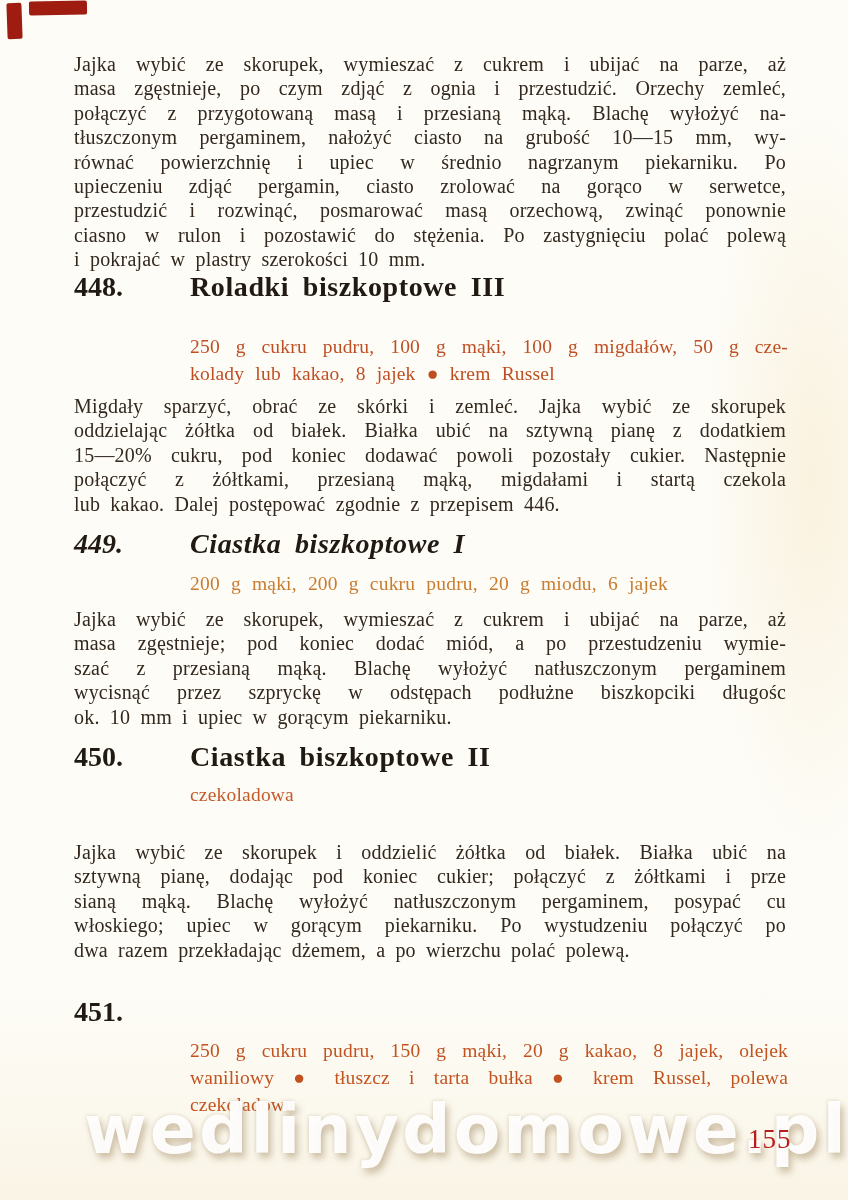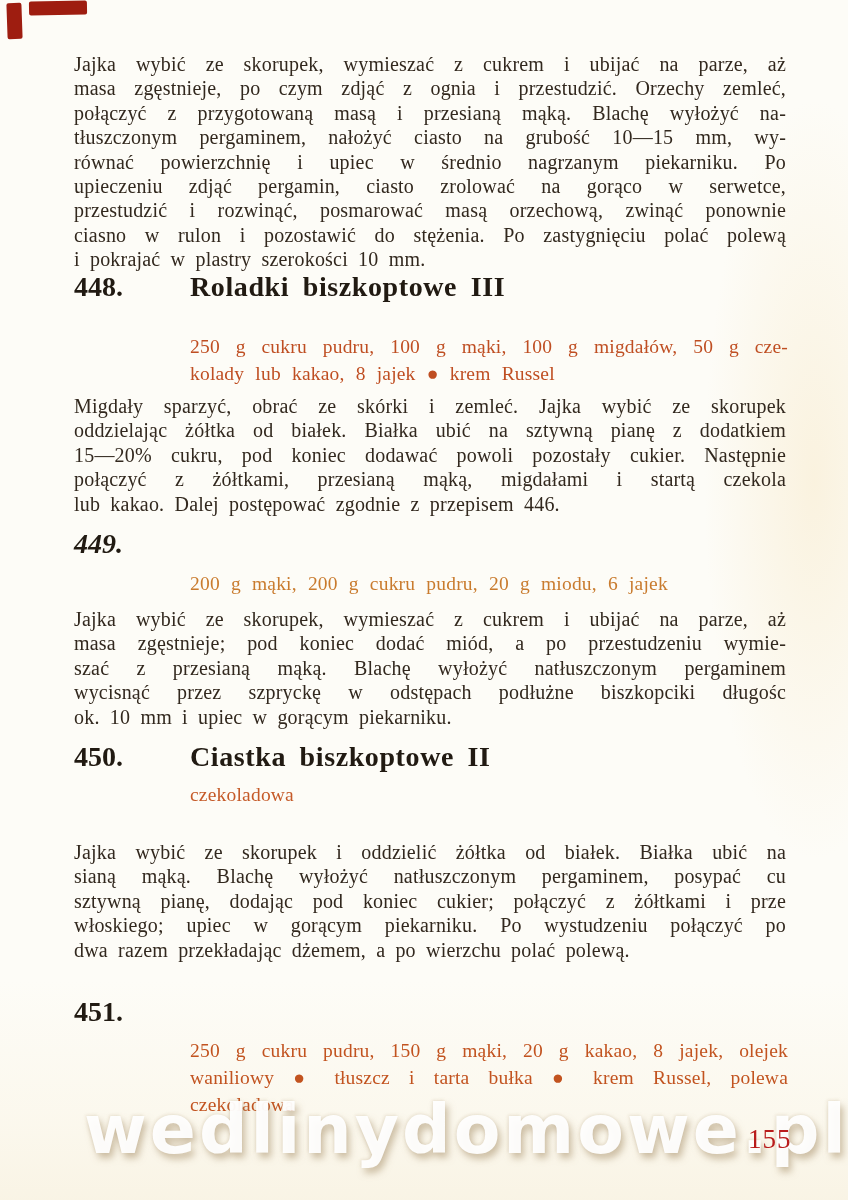--- a/index.html
+++ b/index.html
@@ -96,20 +96,21 @@
   <div id="para-448" class="block para">
       <div class="tline">Migdały sparzyć, obrać ze skórki i zemleć. Jajka wybić ze skorupek</div>
       <div class="tline">oddzielając żółtka od białek. Białka ubić na sztywną pianę z dodatkiem</div>
       <div class="tline">15—20% cukru, pod koniec dodawać powoli pozostały cukier. Następnie</div>
       <div class="tline">połączyć z żółtkami, przesianą mąką, migdałami i startą czekola</div>
       <div class="tline">lub kakao. Dalej postępować zgodnie z przepisem 446.</div>
     </div>
 
   <div id="h-449" class="block heading">
     <span class="hnum">449.</span>
+    <span class="htitle">Ciastka biszkoptowe I</span>
   </div>
   <div id="ing-449" class="block ing" style="color: rgb(201, 123, 46);">
       <div class="tline">200 g mąki, 200 g cukru pudru, 20 g miodu, 6 jajek</div>
     </div>
   <div id="para-449" class="block para">
       <div class="tline">Jajka wybić ze skorupek, wymieszać z cukrem i ubijać na parze, aż</div>
       <div class="tline">masa zgęstnieje; pod koniec dodać miód, a po przestudzeniu wymie-</div>
       <div class="tline">szać z przesianą mąką. Blachę wyłożyć natłuszczonym pergaminem</div>
       <div class="tline">wycisnąć przez szpryckę w odstępach podłużne biszkopciki długośc</div>
       <div class="tline">ok. 10 mm i upiec w gorącym piekarniku.</div>
@@ -117,22 +118,22 @@
 
   <div id="h-450" class="block heading">
     <span class="hnum">450.</span>
     <span class="htitle">Ciastka biszkoptowe II</span>
   </div>
   <div id="ing-450" class="block ing" style="color: rgb(197, 90, 40);">
       <div class="tline">czekoladowa</div>
     </div>
   <div id="para-450" class="block para">
       <div class="tline">Jajka wybić ze skorupek i oddzielić żółtka od białek. Białka ubić na</div>
+      <div class="tline">sztywną pianę, dodając pod koniec cukier; połączyć z żółtkami i prze</div>
       <div class="tline">sianą mąką. Blachę wyłożyć natłuszczonym pergaminem, posypać cu</div>
-      <div class="tline">sztywną pianę, dodając pod koniec cukier; połączyć z żółtkami i prze</div>
       <div class="tline">włoskiego; upiec w gorącym piekarniku. Po wystudzeniu połączyć po</div>
       <div class="tline">dwa razem przekładając dżemem, a po wierzchu polać polewą.</div>
     </div>
 
   <div id="h-451" class="block heading">
     <span class="hnum">451.</span>
     <span class="htitle"></span>
   </div>
   <div id="ing-451" class="block ing" style="color: rgb(194, 83, 31);">
       <div class="tline">250 g cukru pudru, 150 g mąki, 20 g kakao, 8 jajek, olejek</div>

